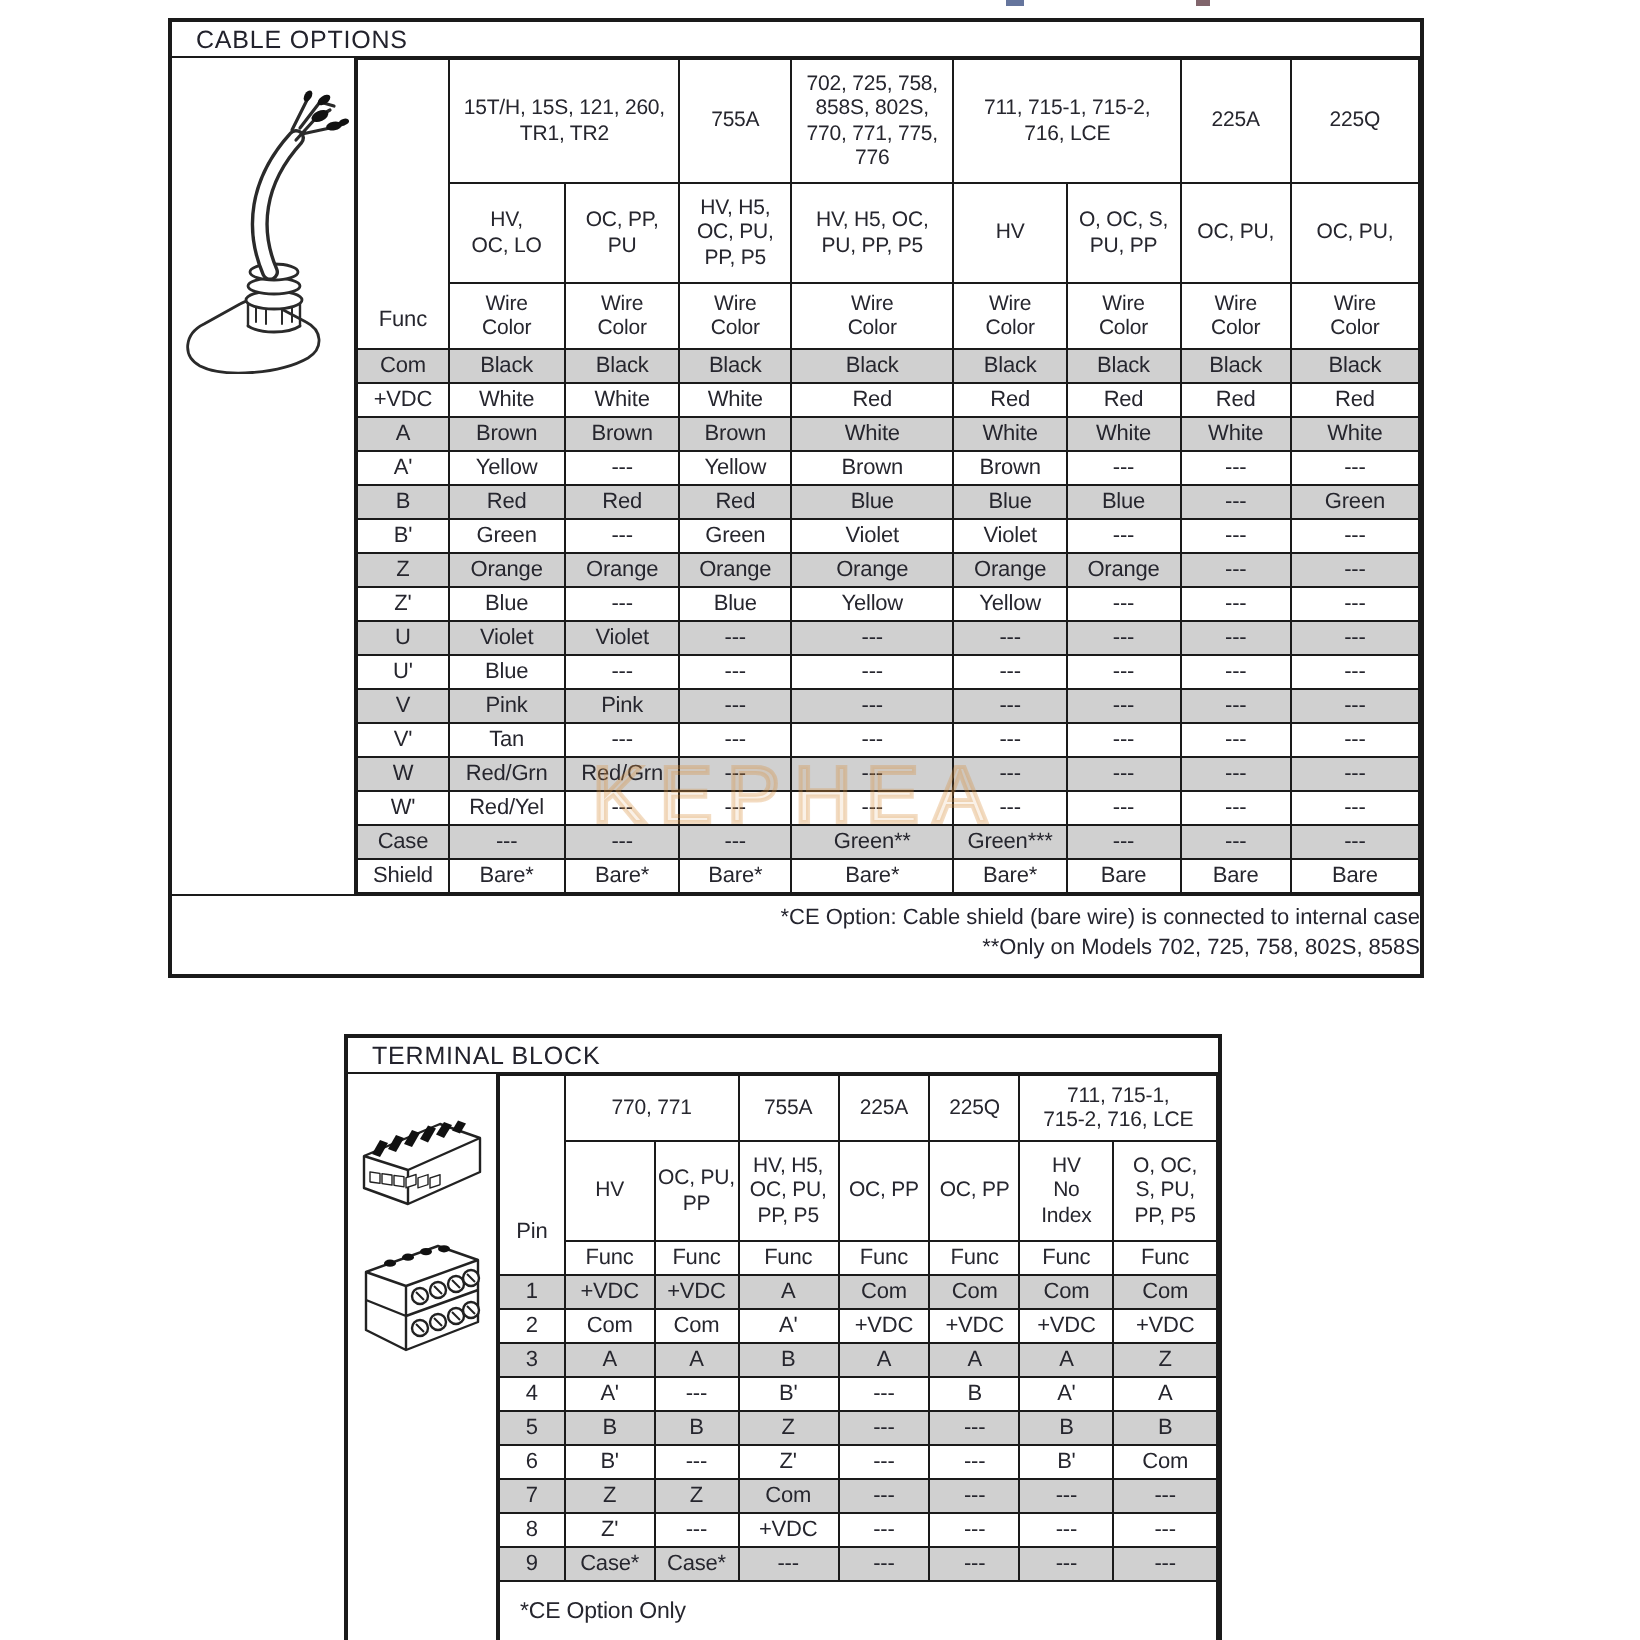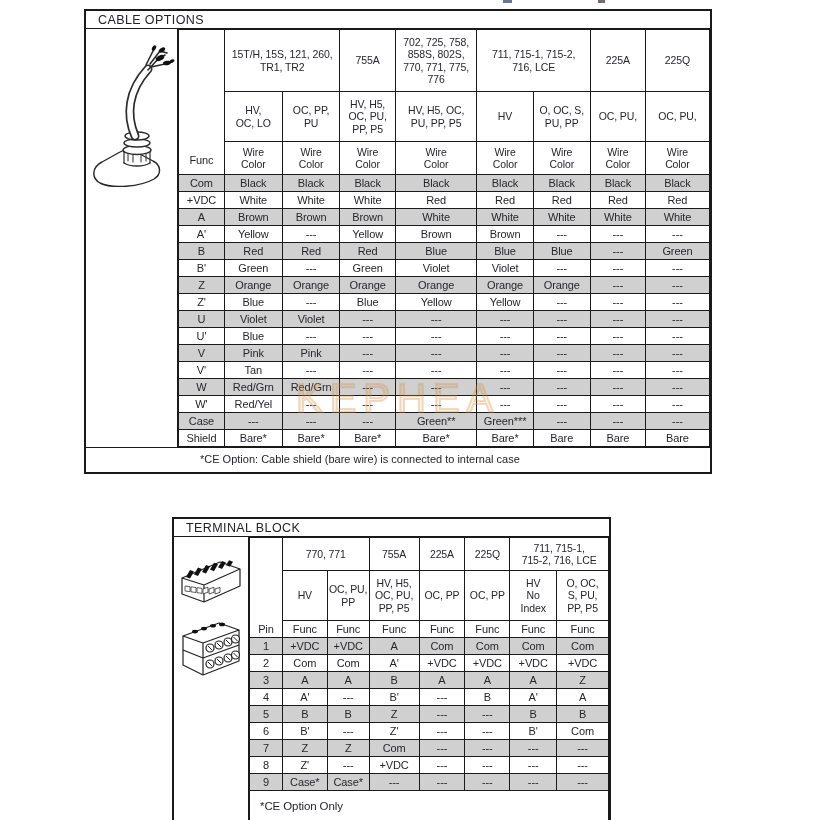--- a/index.html
+++ b/index.html
@@ -50,21 +50,21 @@
     font-size: 11px;
     line-height: 1.15;
     padding: 0 1px;
     overflow: hidden;
     letter-spacing: -0.1px;
   }
   tr.gray td { background: #d0d0d0; }
 
   td.models, td.opts, td.wirecolor { white-space: pre-line; font-size: 10.5px; }
   td.funchead, td.pinhead { vertical-align: bottom; padding-bottom: 7px; font-size: 11px; }
-  td.pinhead { padding-bottom: 1px; }
+  td.pinhead { padding-bottom: 14px; }
   td.funclbl { font-size: 11px; }
   td.rowlabel { font-size: 11px; }
   td.tfoot { text-align: left; padding-left: 10px; font-size: 11.5px; }
 
   #cable-grid .r-models td { height: 62px; }
   #cable-grid .r-opts td   { height: 50px; }
   #cable-grid .r-wire td   { height: 33px; }
   #cable-grid .r-body td   { height: 17px; }
 
   #terminal-grid .r-tmodels td { height: 33px; }
@@ -72,20 +72,21 @@
   #terminal-grid .r-func td    { height: 17px; }
   #terminal-grid .r-body td    { height: 17px; }
   #terminal-grid .r-foot td    { height: 33px; }
 
   .cable-footnotes {
     border-top: 1px solid #1a1a1a;
     padding: 4px 0 5px 114px;
     font-size: 11px;
     line-height: 15px;
     color: #24242e;
+    text-align: right;
   }
   #watermark {
     position: absolute;
     left: 296px; top: 376px;
     width: 290px; height: 52px;
     font-size: 40px;
     font-weight: normal;
     letter-spacing: 7px;
     color: transparent;
     -webkit-text-stroke: 2px rgba(214, 142, 60, 0.30);
@@ -364,20 +365,21 @@
             <td>Bare*</td>
             <td>Bare</td>
             <td>Bare</td>
             <td>Bare</td>
           </tr>
         </tbody>
       </table>
   </div>
   <div class="cable-footnotes">
     <div>*CE Option: Cable shield (bare wire) is connected to internal case</div>
+    <div>**Only on Models 702, 725, 758, 802S, 858S</div>
   </div>
 </div>
 
 <div class="section" id="terminal-section">
   <div class="titlebar">TERMINAL BLOCK</div>
   <div class="mainrow">
     <div class="imgcell">
       <svg id="terminal-strip-svg" width="66" height="56" viewBox="0 0 66 56">
         <g stroke="#222" stroke-width="1.2" fill="#fff" stroke-linejoin="round">
           <polygon points="4,21 42,5 62,12 62,29 26,45 4,37"></polygon>

